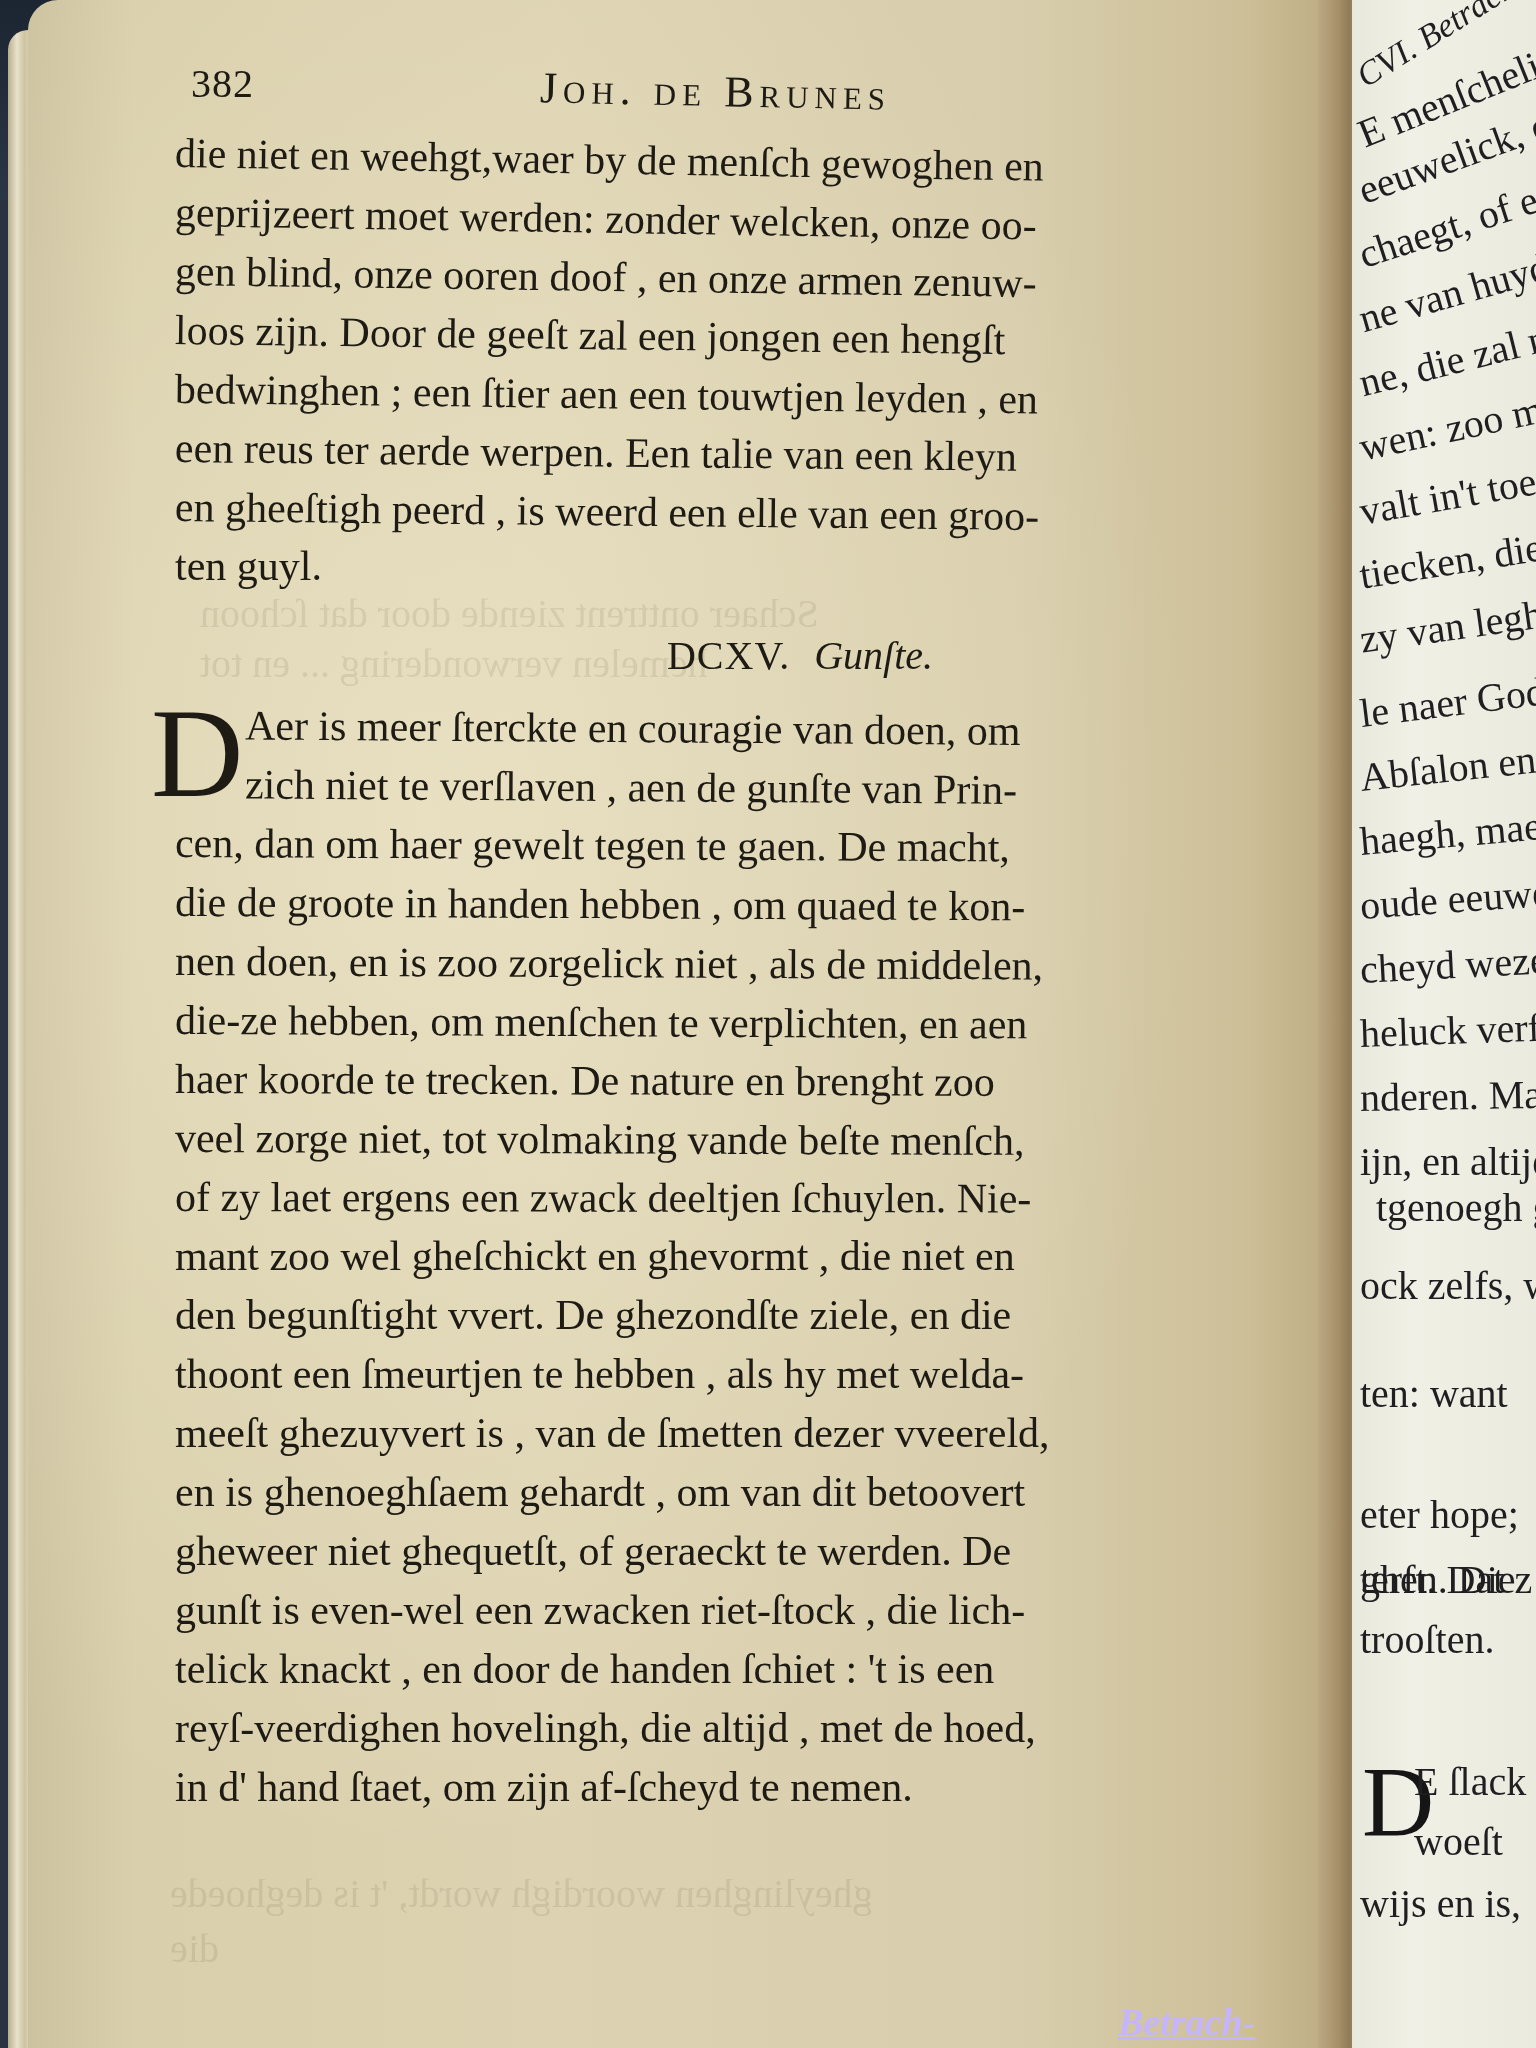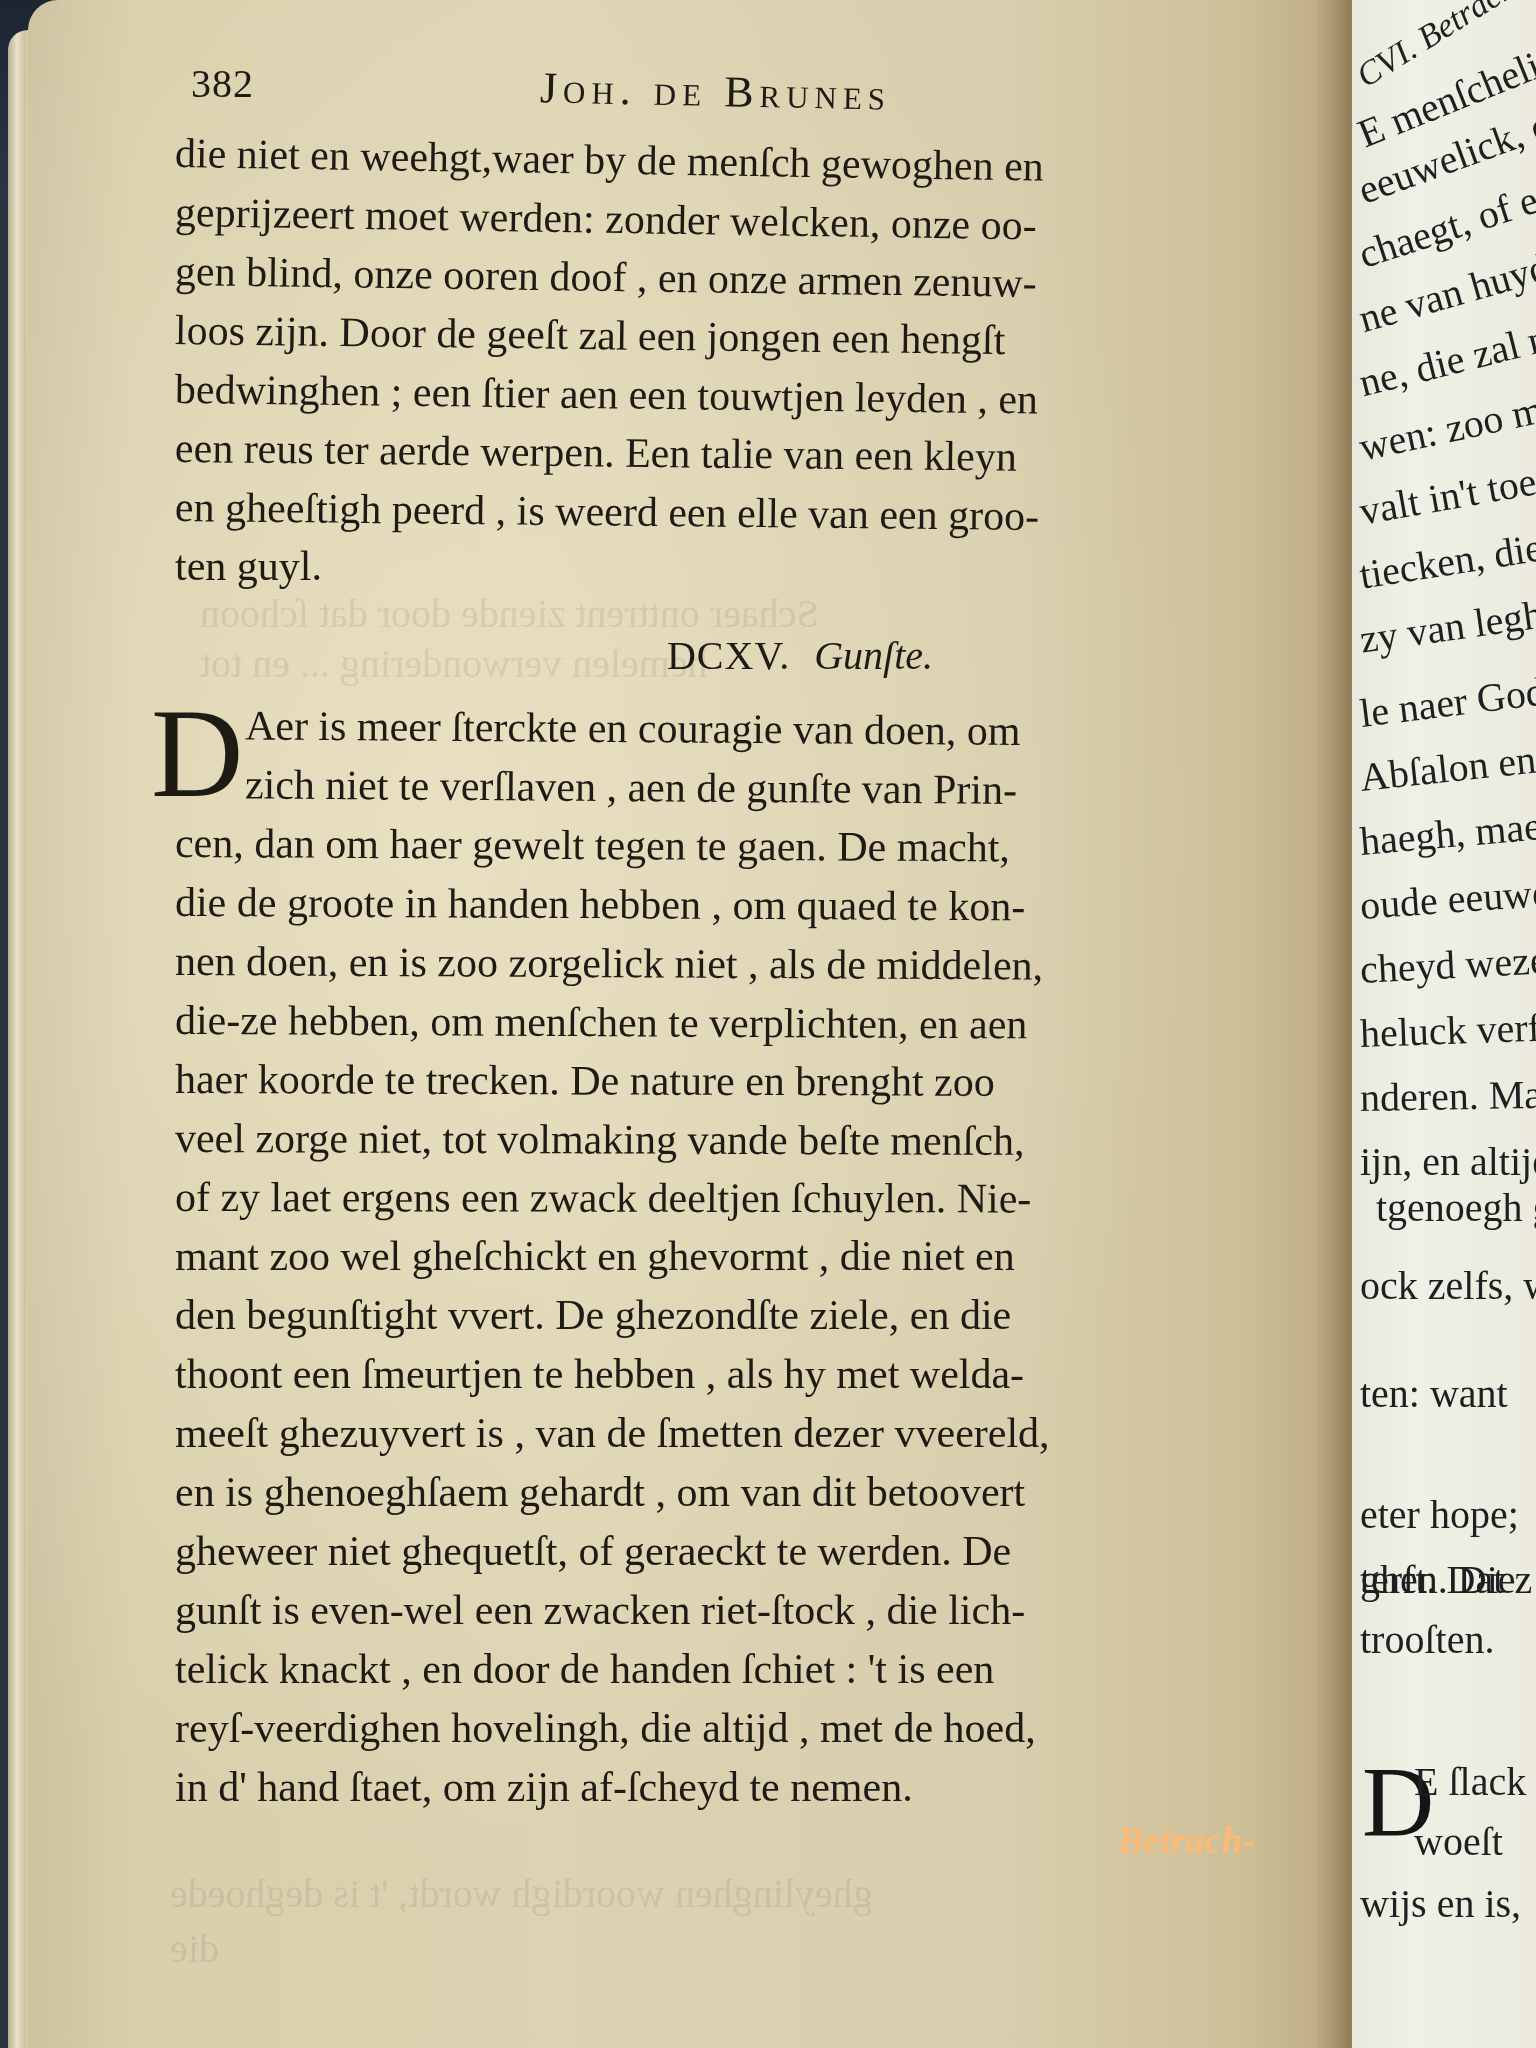--- a/index.html
+++ b/index.html
@@ -59,22 +59,22 @@
     }
     .section-title .num { letter-spacing: 1px; }
     .section-title .ttl { font-style: italic; margin-left: 14px; text-align: center; }
     .dropcap-wrap { position: relative; }
     .dropcap {
       position: absolute; left: -24px; top: 2px; font-size: 128px; line-height: 110px;
       font-family: "Liberation Serif", serif;
     }
     .indent { padding-left: 70px; }
     .catchword {
-      position: absolute; left: 1118px; top: 1818px; font-size: 38px; font-style: italic;
-      font-weight: bold; color: #fdba74;
+      position: absolute; left: 1118px; top: 2000px; font-size: 38px; font-style: italic;
+      font-weight: bold; color: #c4b5fd; text-decoration: underline;
     }
 
     .rp-line {
       position: absolute; left: 8px; white-space: nowrap; font-size: 40px; color: #1f1f22;
       transform-origin: left center;
     }
     .rp-dropcap { position: absolute; left: 10px; top: 1744px; font-size: 100px; color: #151515; }
   </style>
 </head>
 <body>

